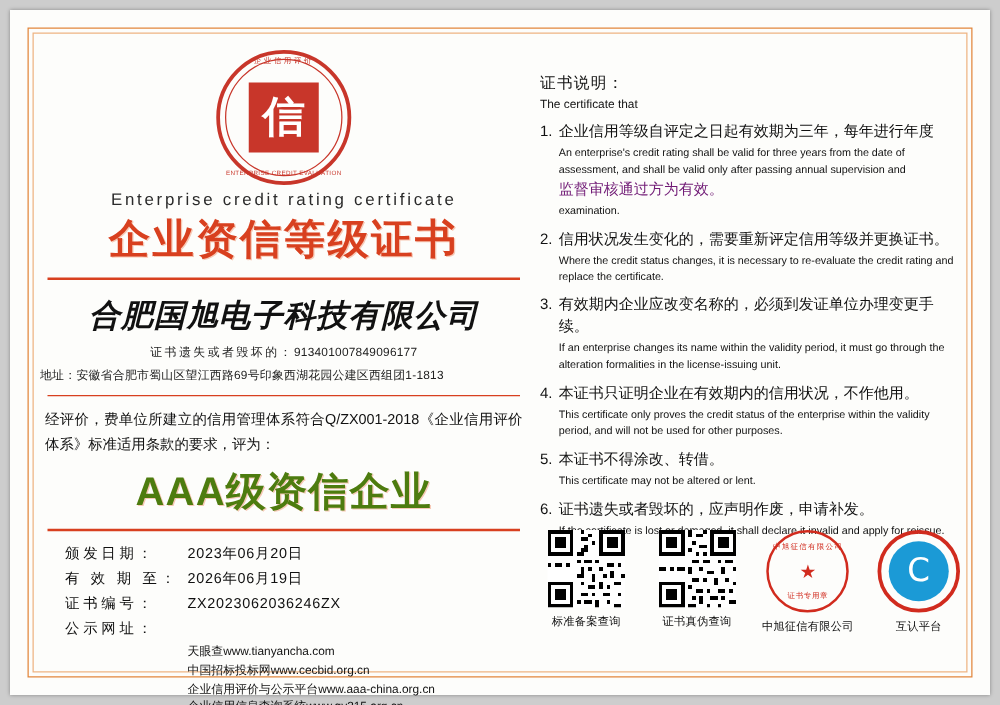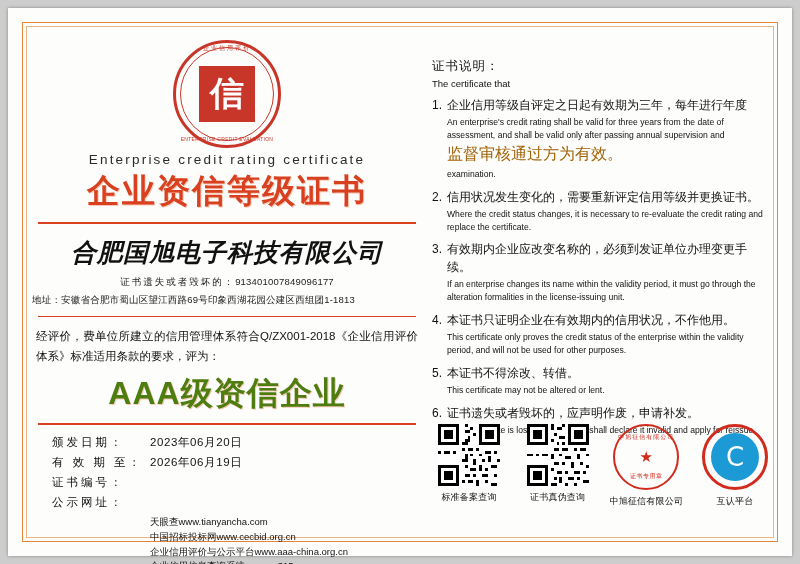--- a/index.html
+++ b/index.html
@@ -102,21 +102,21 @@
   #sites div{white-space:nowrap;}
 
   
   #right{position:absolute;left:424px;top:50px;width:336px;}
   #r-h1{font-size:12.5px;color:#111;letter-spacing:1px;}
   #r-h2{font-size:9.5px;color:#111;margin-top:3px;}
   .item{margin-top:7px;}
   .item .cn{font-size:12px;color:#111;line-height:1.5;display:flex;}
   .item .num{width:15px;flex:none;}
   .item .en{font-size:8.6px;color:#111;line-height:1.5;margin-left:15px;margin-top:2px;}
-  .item .cn2{font-size:16px;color:#a16207;line-height:1.5;margin-left:15px;}
+  .item .cn2{font-size:12px;color:#701a75;line-height:1.5;margin-left:15px;}
 
   
   #qrrow{position:absolute;left:424px;top:416px;width:340px;display:flex;justify-content:space-between;}
   .qrbox{width:74px;text-align:center;}
   .qrimg{width:62px;height:62px;margin:0 auto;background:#fff;position:relative;overflow:hidden;}
   .qrcap{font-size:9px;color:#111;margin-top:5px;letter-spacing:.2px;}
 
   
   .stamp{width:66px;height:66px;margin:0 auto;position:relative;}
   .stamp .o{position:absolute;inset:0;border:2.5px solid #d12b1e;border-radius:50%;}
@@ -182,20 +182,21 @@
       <div class="frow">
         <div class="fkey">颁发日期：</div>
         <div class="fval">2023年06月20日</div>
       </div>
       <div class="frow">
         <div class="fkey">有 效 期 至：</div>
         <div class="fval">2026年06月19日</div>
       </div>
       <div class="frow">
         <div class="fkey">证书编号：</div>
+        <div class="fval">ZX2023062036246ZX</div>
       </div>
       <div class="frow">
         <div class="fkey">公示网址：</div>
         <div class="fval"></div>
       </div>
     </div>
 
     <div id="sites">
       <div>天眼查www.tianyancha.com</div>
       <div>中国招标投标网www.cecbid.org.cn</div>

